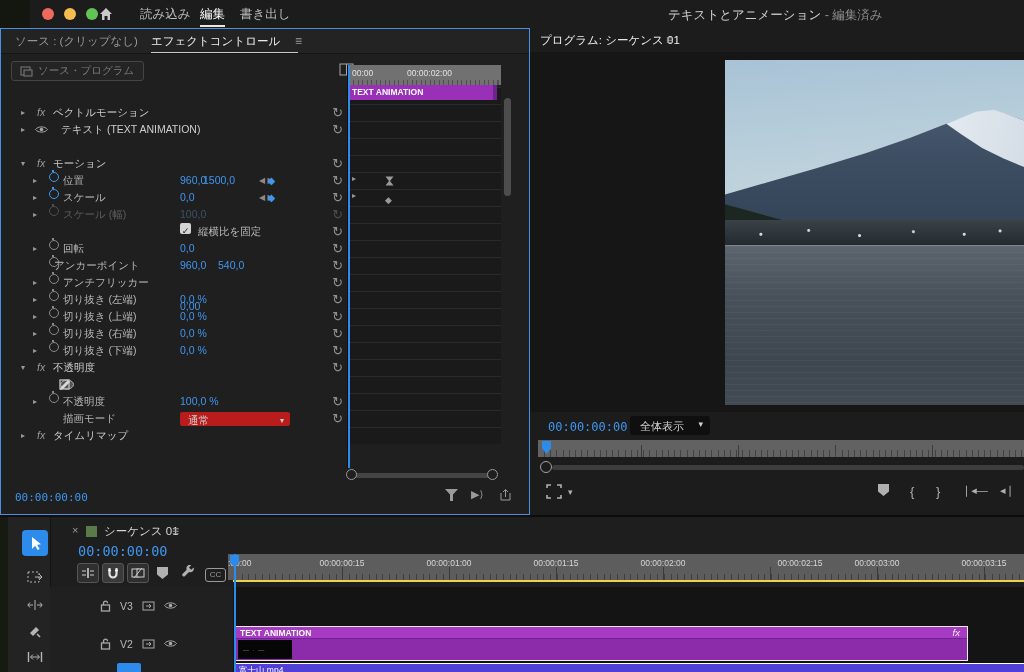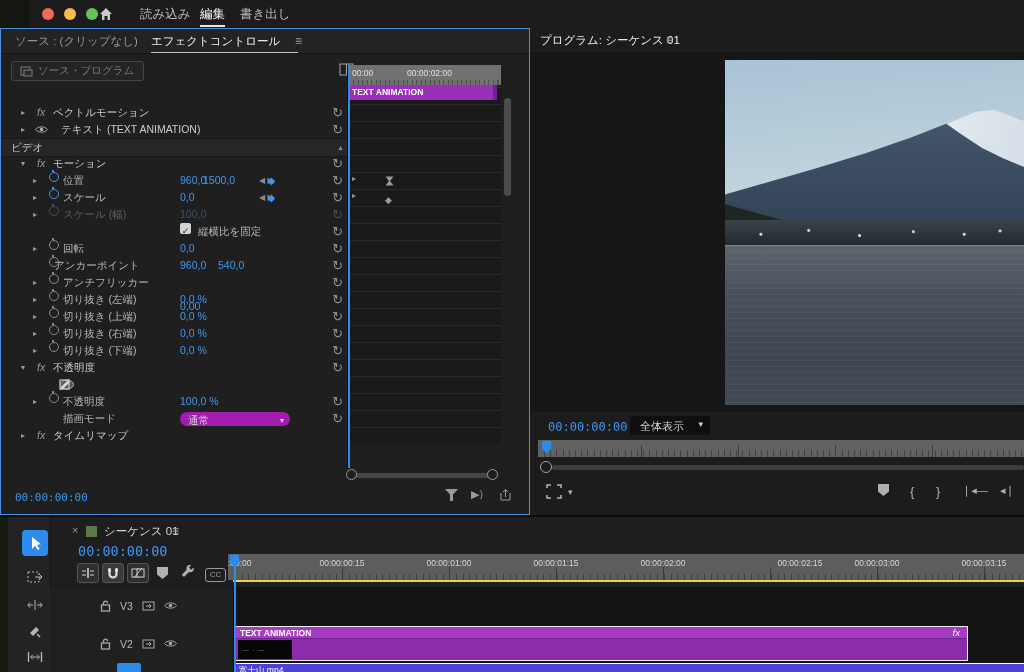--- a/index.html
+++ b/index.html
@@ -50,21 +50,21 @@
   .reseti{color:#8f8f8f;font-size:13px;transform:scaleX(-1);}
   .reseti.dim{color:#4c4c4c;}
   .sw{position:absolute;top:4px;width:8px;height:8px;border:1.3px solid #8a8a8a;border-radius:50%;}
   .sw::before{content:"";position:absolute;top:-3px;left:2.2px;width:2px;height:2px;background:#8a8a8a;}
   .sw.on{border-color:#3f96f0;}
   .sw.on::before{background:#3f96f0;}
   .navk{font-size:8px;color:#8a8a8a;}
   .navk .kd{color:#3f96f0;font-size:10px;}
   .cb{position:absolute;top:3px;width:11px;height:11px;background:#d4d4d4;border-radius:2px;color:#1c1c1c;
       font-size:9px;line-height:11px;text-align:center;font-weight:bold;}
-  .dd{position:absolute;height:14px;top:1.5px;background:#a21caf;border-radius:7px;color:#cfcfcf;font-size:10.5px;line-height:14px;}
+  .dd{position:absolute;height:14px;top:1.5px;background:#b91c1c;border-radius:2px;color:#cfcfcf;font-size:10.5px;line-height:14px;}
   .dd .ddv{position:absolute;left:8px;}
   .dd .ddc{position:absolute;right:6px;font-size:8px;color:#cfcfcf;}
 
   
   .ec-lane{position:absolute;left:348px;top:58px;width:152px;height:357px;background:#1a1a1a;}
   .lane-sep{position:absolute;left:0;width:152px;height:1px;background:#2a2a2a;}
   .ec-ruler{position:absolute;left:348px;top:36px;width:152px;height:20px;background:#717171;overflow:hidden;}
   .ec-ruler .rl{position:absolute;top:3px;font-size:8.5px;color:#e2e2e2;}
   .ec-ruler .ticks{position:absolute;left:0;right:0;bottom:0;height:5px;
       background:repeating-linear-gradient(90deg,#4f4f4f 0 1px,transparent 1px 4.5px);}
@@ -161,20 +161,23 @@
     <div class="tl" style="left:64px;background:#f5bd4f"></div>
     <div class="tl" style="left:86px;background:#61c455"></div>
     <div class="abs" style="left:98px;top:6px">
       <svg width="16" height="16" viewBox="0 0 16 16">
           <path d="M8 2 L14 8 H12 V14 H9.5 V10 H6.5 V14 H4 V8 H2 Z" fill="#c9c9c9"></path>
         </svg>
     </div>
     <div class="menu-item" style="left:140px">読み込み</div>
     <div class="menu-item active" style="left:200px">編集</div>
     <div class="menu-item" style="left:240px">書き出し</div>
+    <div class="win-title">
+      <span>テキストとアニメーション</span> <span class="dim">- 編集済み</span>
+    </div>
   </div>
 
   <div class="ec-panel">
     <div class="tabbar">
       <div class="tab" style="left:14px">ソース : (クリップなし)</div>
       <div class="tab active" style="left:150px">
         <span>エフェクトコントロール</span><div class="under"></div>
       </div>
       <div class="tab hamburger" style="left:294px">≡</div>
     </div>
@@ -203,24 +206,20 @@
         <div class="ec-row" style="top: 34px;">
           <span class="expander" style="left: 20px;">▸</span>
           <span style="position: absolute; left: 34px; top: 4px;">
             <svg width="13" height="9" viewBox="0 0 13 9">
               <path d="M0.5 4.5 C3 1 10 1 12.5 4.5 C10 8 3 8 0.5 4.5 Z" fill="none" stroke="#a8a8a8"></path>
               <circle cx="6.5" cy="4.5" r="1.8" fill="#a8a8a8"></circle>
             </svg>
           </span>
           <span class="lbl head" style="left: 60px;">テキスト (TEXT ANIMATION)</span>
           <span class="reseti" style="left: 331px;">↺</span>
-        </div>
-        <div class="ec-row section" style="top: 51px;">
-          <span class="lbl head" style="left: 10px;">ビデオ</span>
-          <span class="secarrow" style="left: 336px;">▲</span>
         </div>
         <div class="ec-row" style="top: 68px;">
           <span class="expander" style="left: 20px;">▾</span>
           <span class="fxi" style="left: 36px;">fx</span>
           <span class="lbl head" style="left: 52px;">モーション</span>
           <span class="reseti" style="left: 331px;">↺</span>
         </div>
         <div class="ec-row" style="top: 85px;">
           <span class="expander" style="left: 32px;">▸</span>
           <span class="sw on" style="left: 48px;"></span>

